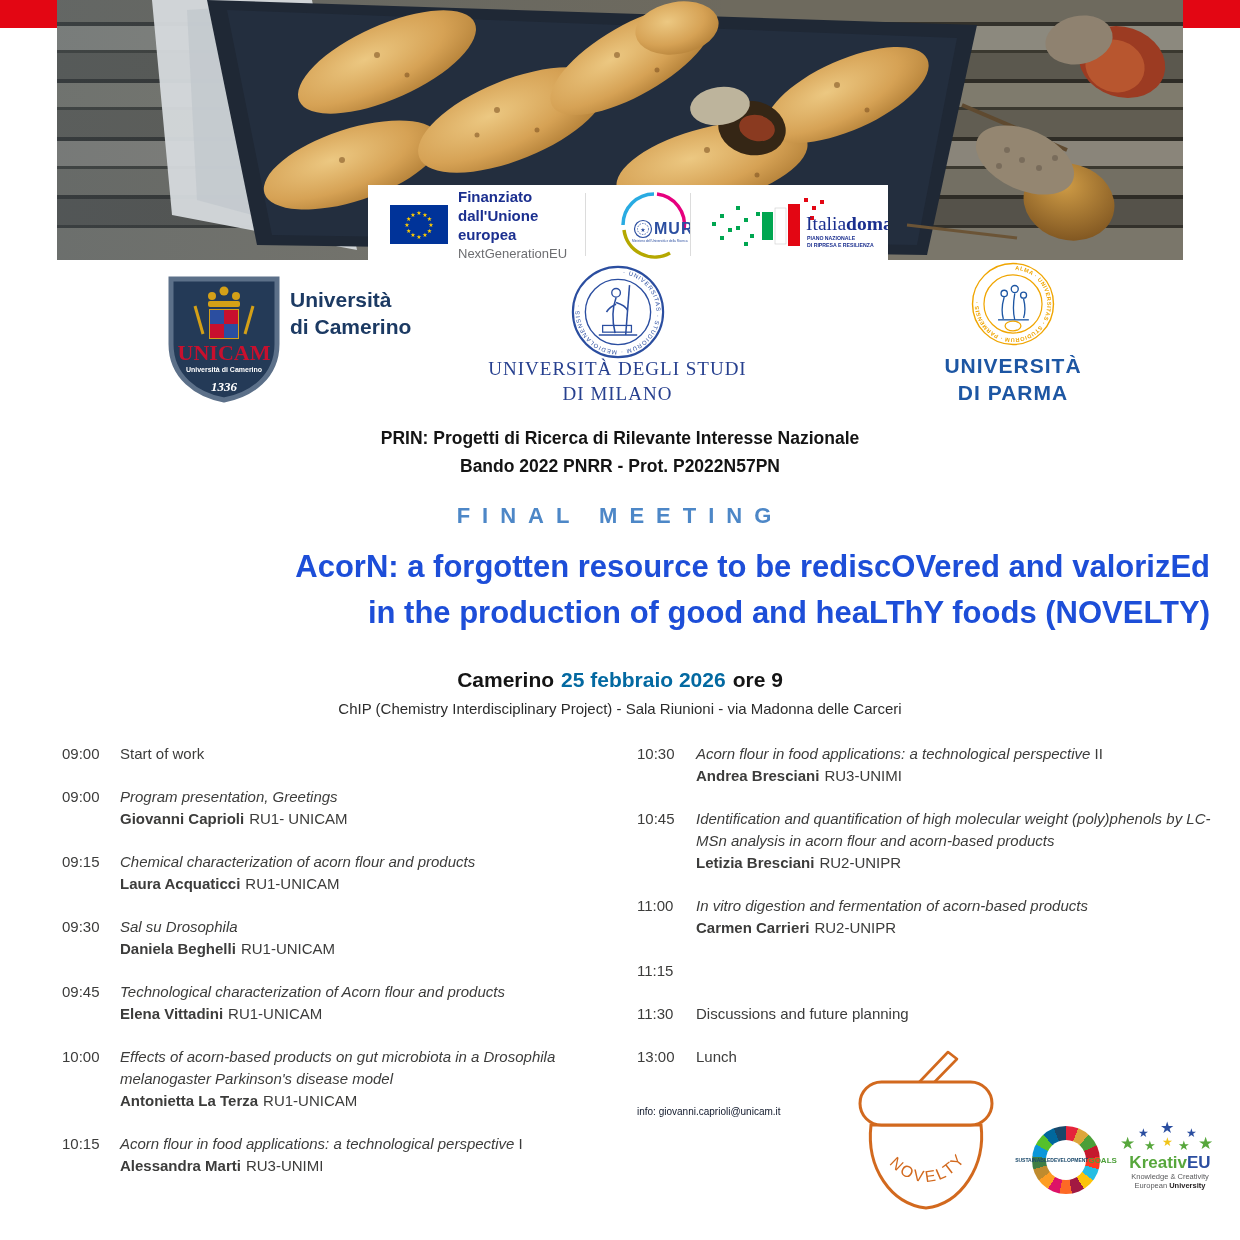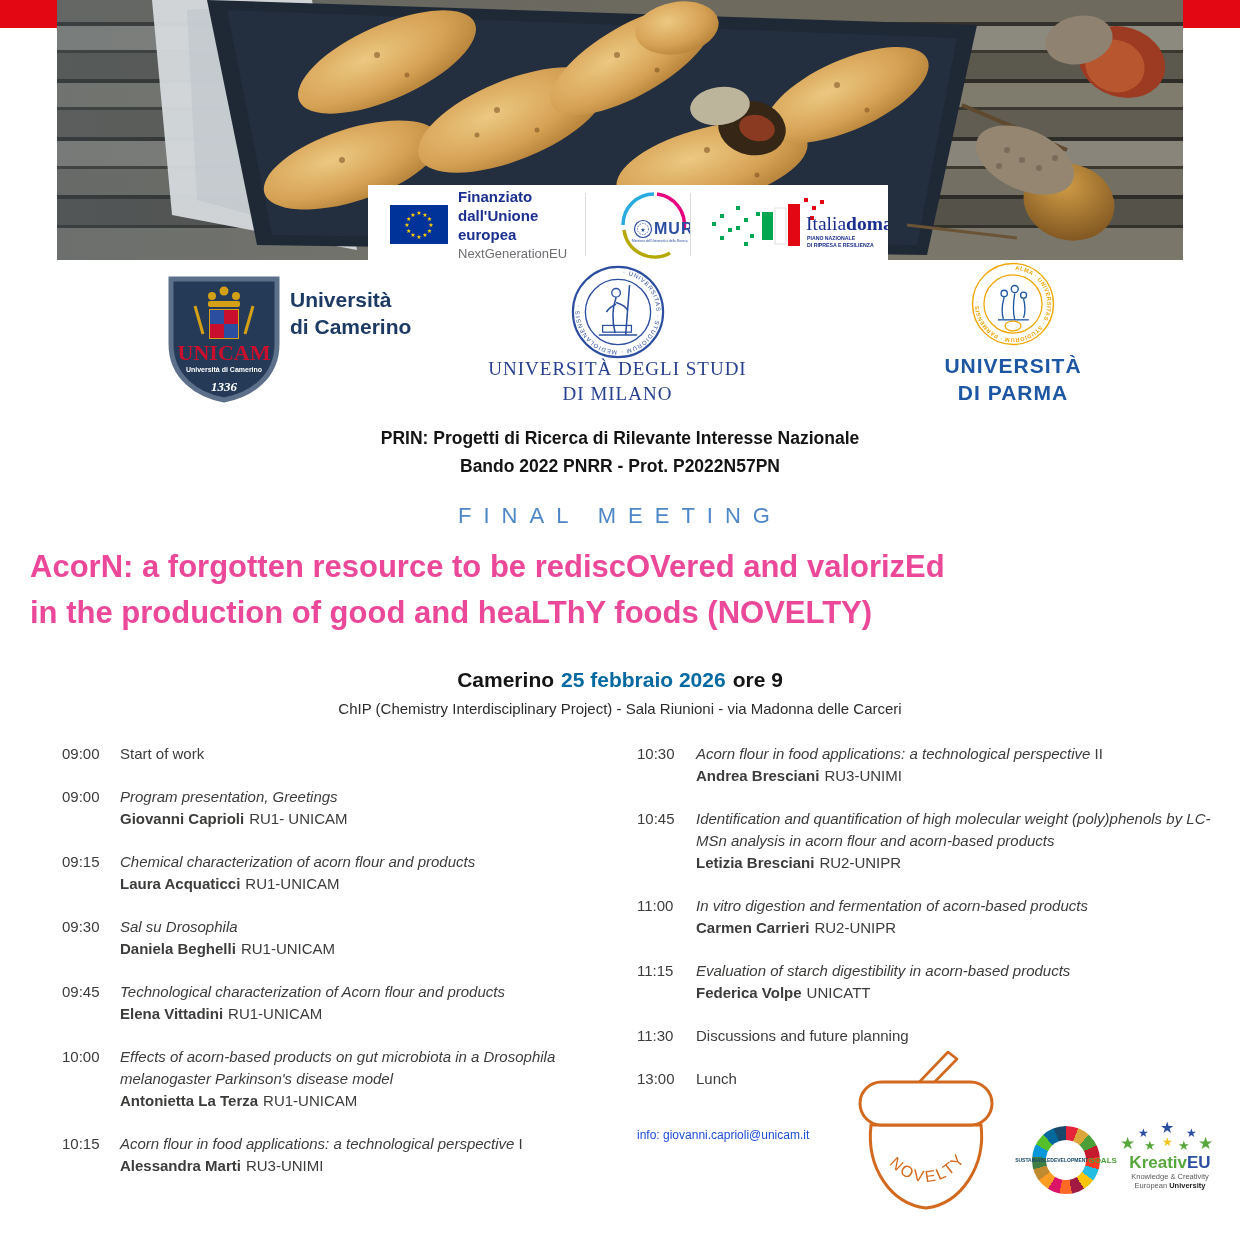--- a/index.html
+++ b/index.html
@@ -24,43 +24,43 @@
 
   
   .uni-label{font-weight:bold;color:#1c3a63;font-size:21px;line-height:27px;}
   .serif{font-family:"Liberation Serif",serif;}
   .milano-label{color:#27408f;font-size:19px;line-height:25px;text-align:center;letter-spacing:1px;}
   .parma-label{color:#1d56a3;font-size:21px;font-weight:bold;line-height:27px;text-align:center;letter-spacing:1px;}
 
   .prin{position:absolute;left:0;top:424px;width:1240px;text-align:center;color:#141414;
         font-size:17.5px;font-weight:bold;line-height:28px;}
   .kicker{position:absolute;left:0;top:503px;width:1240px;text-align:center;color:#4d87c7;
-        font-size:22px;font-weight:normal;letter-spacing:12px;padding-left:0;box-sizing:border-box;}
-  .mtitle{position:absolute;left:30px;top:544px;width:1180px;text-align:left;color:#ec4899;
+        font-size:22px;font-weight:bold;letter-spacing:12px;padding-left:0;box-sizing:border-box;}
+  .mtitle{position:absolute;left:30px;top:544px;width:1180px;text-align:right;color:#1d4ed8;
         font-size:31px;font-weight:bold;line-height:46px;}
   .dateline{position:absolute;left:0;top:668px;width:1240px;text-align:center;color:#141414;
         font-size:21px;font-weight:bold;}
   .dateline .red{color:#0369a1;margin:0 7px;}
   .venue{position:absolute;left:0;top:700px;width:1240px;text-align:center;color:#2c2c2c;font-size:15px;}
 
   
   .col{position:absolute;top:743px;}
   .col.left{left:62px;width:525px;}
   .col.right{left:637px;width:590px;}
   .item{display:flex;margin-bottom:21px;font-size:15px;line-height:22px;}
   .time{flex:0 0 58px;color:#3c3c3b;}
   .col.right .time{flex:0 0 59px;}
   .sbody{flex:1;}
   .col.left .sbody{max-width:467px;}
   .col.right .sbody{max-width:528px;}
   .it{font-style:italic;}
   .sfx{font-style:normal;}
   .spk{font-weight:bold;}
   .aff{margin-left:5px;}
-  .infoline{margin-top:38px;font-size:12px;color:#1d4ed8;}
+  .infoline{margin-top:38px;font-size:10px;color:#0f172a;}
 
   
   .sdg{position:absolute;left:1032px;top:1126px;width:68px;height:68px;border-radius:50%;
        background:conic-gradient(#e5243b 0 21deg,#dda63a 21deg 42deg,#4c9f38 42deg 64deg,
         #c5192d 64deg 85deg,#ff3a21 85deg 106deg,#26bde2 106deg 127deg,#fcc30b 127deg 148deg,
         #a21942 148deg 170deg,#fd6925 170deg 191deg,#dd1367 191deg 212deg,#fd9d24 212deg 233deg,
         #bf8b2e 233deg 254deg,#3f7e44 254deg 276deg,#0a97d9 276deg 297deg,#56c02b 297deg 318deg,
         #00689d 318deg 339deg,#19486a 339deg 360deg);}
   .sdg-center{position:absolute;left:14px;top:14px;width:40px;height:40px;border-radius:50%;
        background:#fff;display:flex;flex-direction:row;align-items:center;justify-content:center;
@@ -389,24 +389,20 @@
     </div>
     <div class="item">
       <div class="time">11:00</div>
       <div class="sbody">
         <div><span class="it">In vitro digestion and fermentation of acorn-based products</span></div>
         <div><span class="spk">Carmen Carrieri</span><span class="aff">RU2-UNIPR</span></div>
       </div>
     </div>
     <div class="item">
       <div class="time">11:15</div>
-      <div class="sbody">
-        <div><span class="it">Evaluation of starch digestibility in acorn-based products</span></div>
-        <div><span class="spk">Federica Volpe</span><span class="aff">UNICATT</span></div>
-      </div>
     </div>
     <div class="item">
       <div class="time">11:30</div>
       <div class="sbody">
           <div>Discussions and future planning</div>
         </div>
     </div>
     <div class="item">
       <div class="time">13:00</div>
       <div class="sbody">

